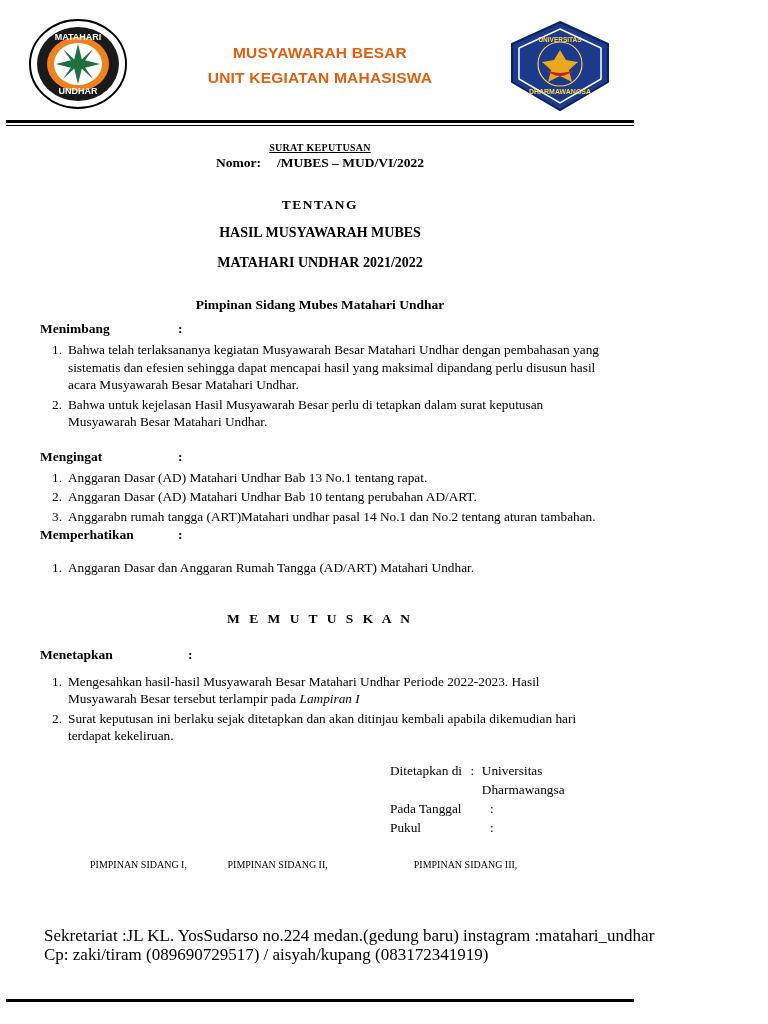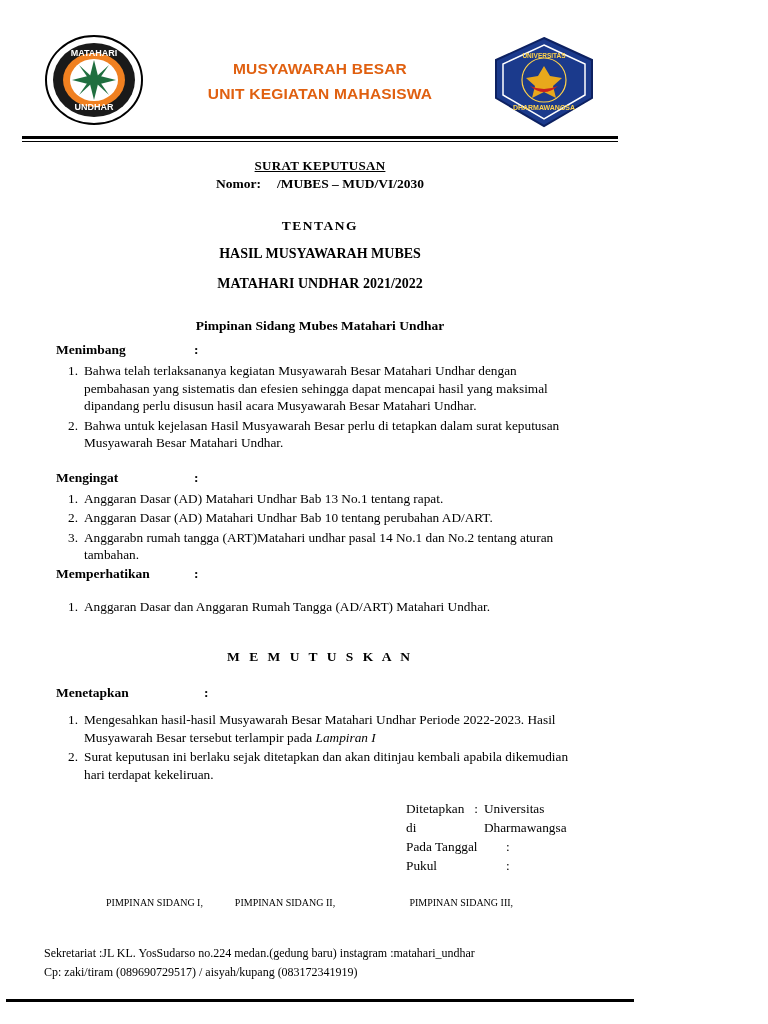--- a/index.html
+++ b/index.html
@@ -13,21 +13,21 @@
     font-family: "Liberation Serif", serif;
     color: #000000;
     position: relative;
     overflow: hidden;
   }
   .page {
     position: relative;
     width: 640px;
     height: 1024px;
     box-sizing: border-box;
-    padding: 16px;
+    padding: 0;
   }
 
   
   .letterhead {
     position: relative;
     height: 120px;
     padding: 8px 24px 0 24px;
     box-sizing: border-box;
   }
   .logo-left {
@@ -71,21 +71,21 @@
 
   
   .content {
     padding: 16px 40px 0 40px;
     font-size: 13.5px;
   }
   .center { text-align: center; }
   .u { text-decoration: underline; }
   .title-line {
     font-weight: bold;
-    font-size: 13px;
+    font-size: 10px;
     letter-spacing: 0.3px;
   }
   .nomor {
     margin-top: 2px;
     font-weight: bold;
     font-size: 13.5px;
   }
   .nomor .lbl { margin-right: 16px; }
 
   .tentang {
@@ -181,24 +181,24 @@
   }
   .pimpinan-row .p1 { width: 205px; padding-left: 50px; box-sizing: border-box; }
   .pimpinan-row .p2 { width: 210px; }
   .pimpinan-row .p3 { width: 210px; }
 
   
   .footer {
     position: absolute;
     left: 0;
     right: 0;
-    bottom: 42px;
+    bottom: 60px;
     padding: 0 44px;
     box-sizing: border-box;
-    font-size: 12px;
+    font-size: 17px;
     line-height: 19px;
   }
   .footer .fline { white-space: nowrap; }
   .footer-rule {
     position: absolute;
     left: 6px;
     right: 6px;
     bottom: 22px;
     border-top: 3px solid #000;
   }
@@ -254,21 +254,21 @@
   <div class="rule-wrap">
     <div class="rule-thick"></div>
     <div class="rule-thin"></div>
   </div>
 
   <div class="content">
 
     <div class="center title-line u">SURAT KEPUTUSAN</div>
 
     <div class="center nomor">
-      <span class="lbl">Nomor:</span><span>/MUBES – MUD/VI/2030</span>
+      <span class="lbl">Nomor:</span><span>/MUBES – MUD/VI/2022</span>
     </div>
 
     <div class="center tentang">TENTANG</div>
     <div class="center hasil">HASIL MUSYAWARAH MUBES</div>
     <div class="center hasil2">MATAHARI UNDHAR 2021/2022</div>
 
     <div class="pimpinan-sidang">Pimpinan Sidang Mubes Matahari Undhar</div>
 
     <div class="clause">
       <div class="clause-head">

